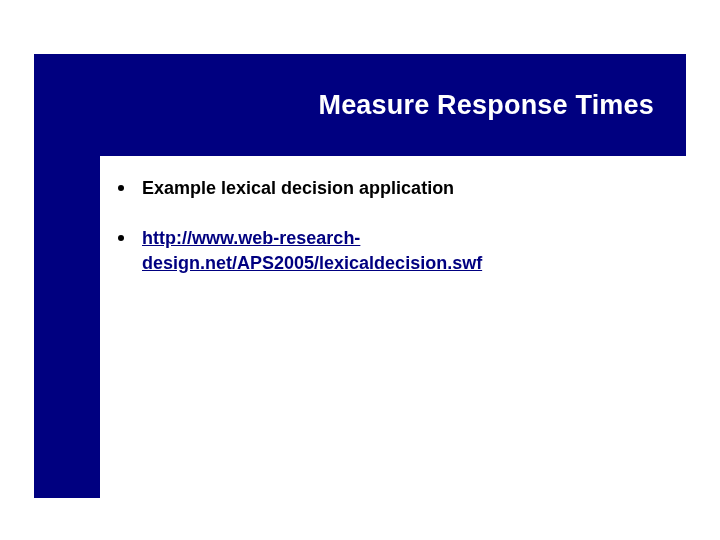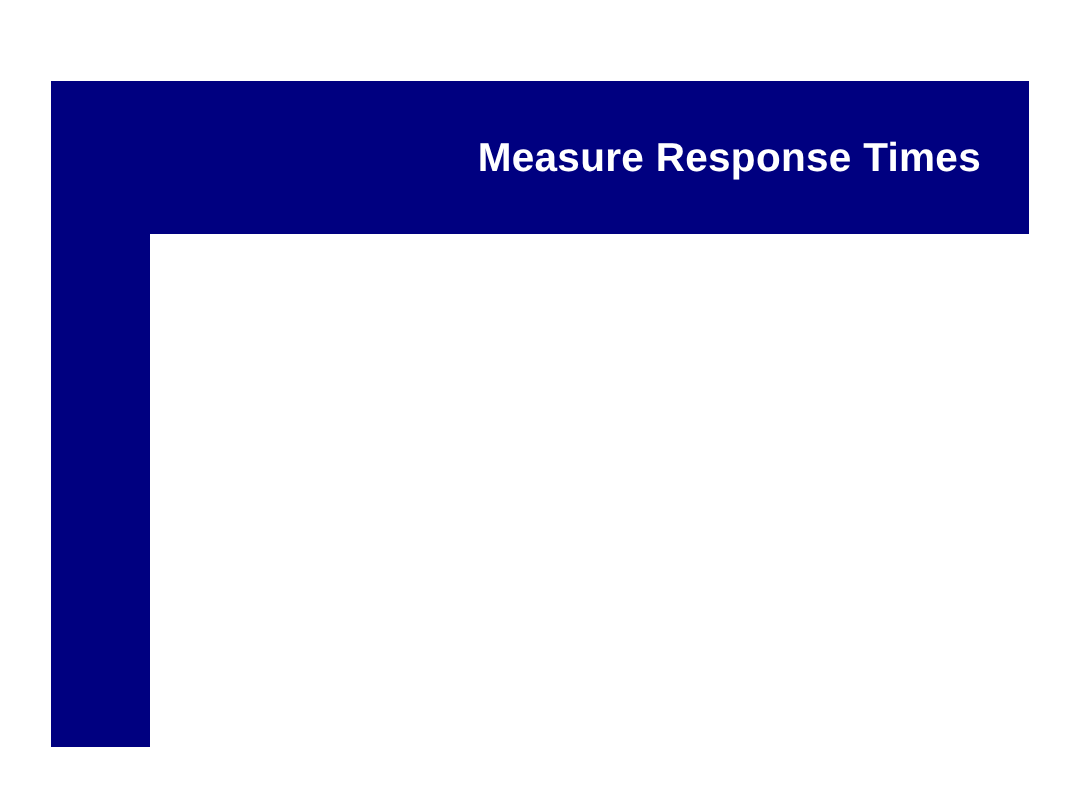--- a/index.html
+++ b/index.html
@@ -76,14 +76,30 @@
 <body>
 
 <div class="slide">
 
   <div class="title-bar">
     <div class="title-text">Measure Response Times</div>
   </div>
 
   <div class="left-col"></div>
 
+  <div class="content">
+
+    <div class="bullet">
+      <div class="dot"></div>
+      <div class="bullet-text">Example lexical decision application</div>
+    </div>
+
+    <div class="bullet">
+      <div class="dot"></div>
+      <div class="bullet-link">
+        <span>http://www.web-research-</span><br>
+        <span>design.net/APS2005/lexicaldecision.swf</span>
+      </div>
+    </div>
+
+  </div>
 
 </div>
 
 </body></html>

